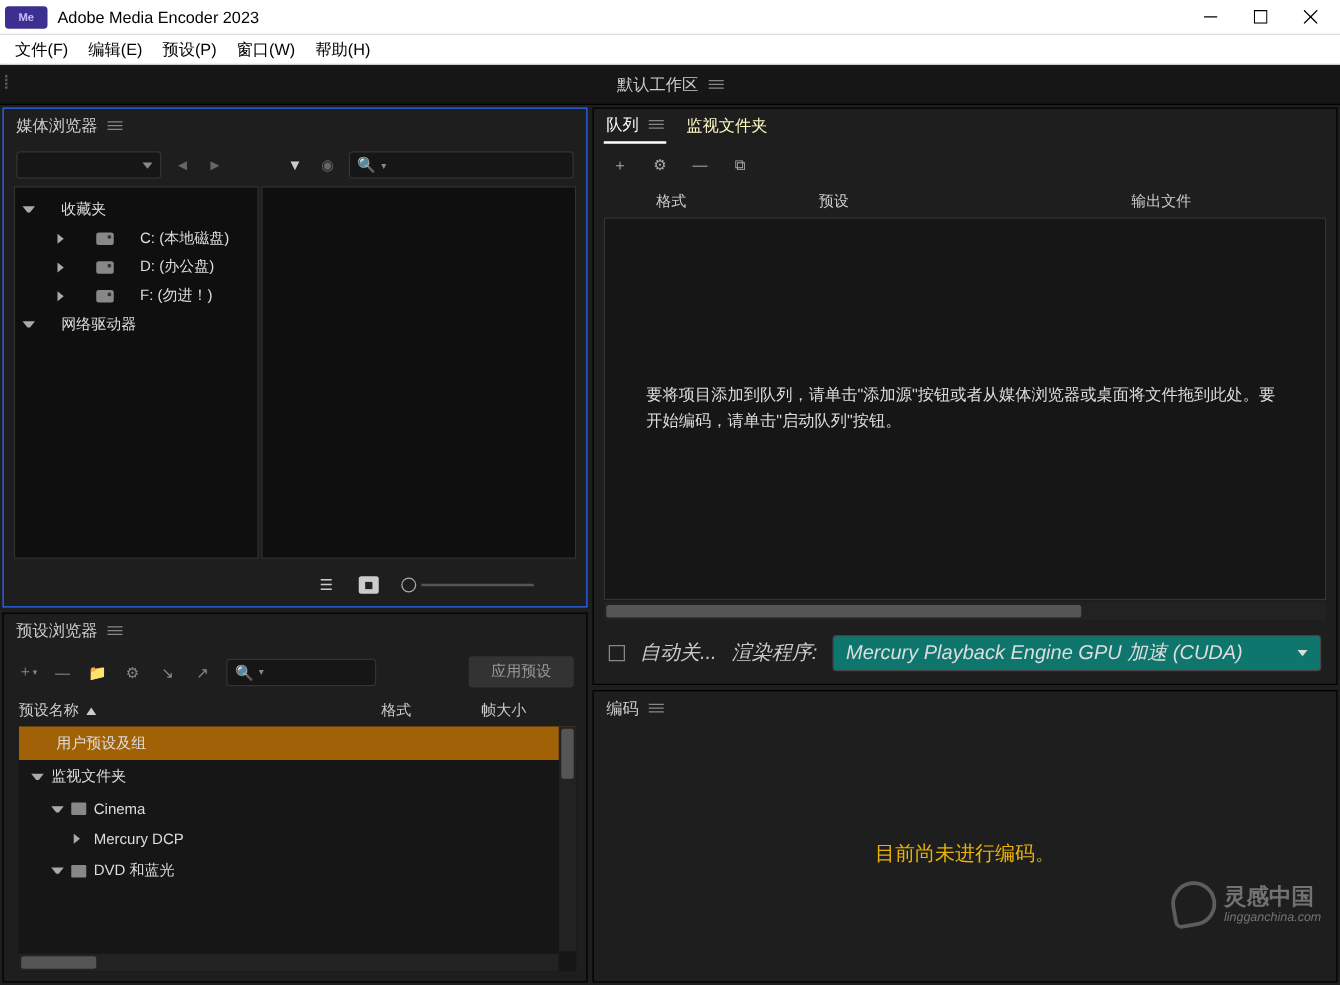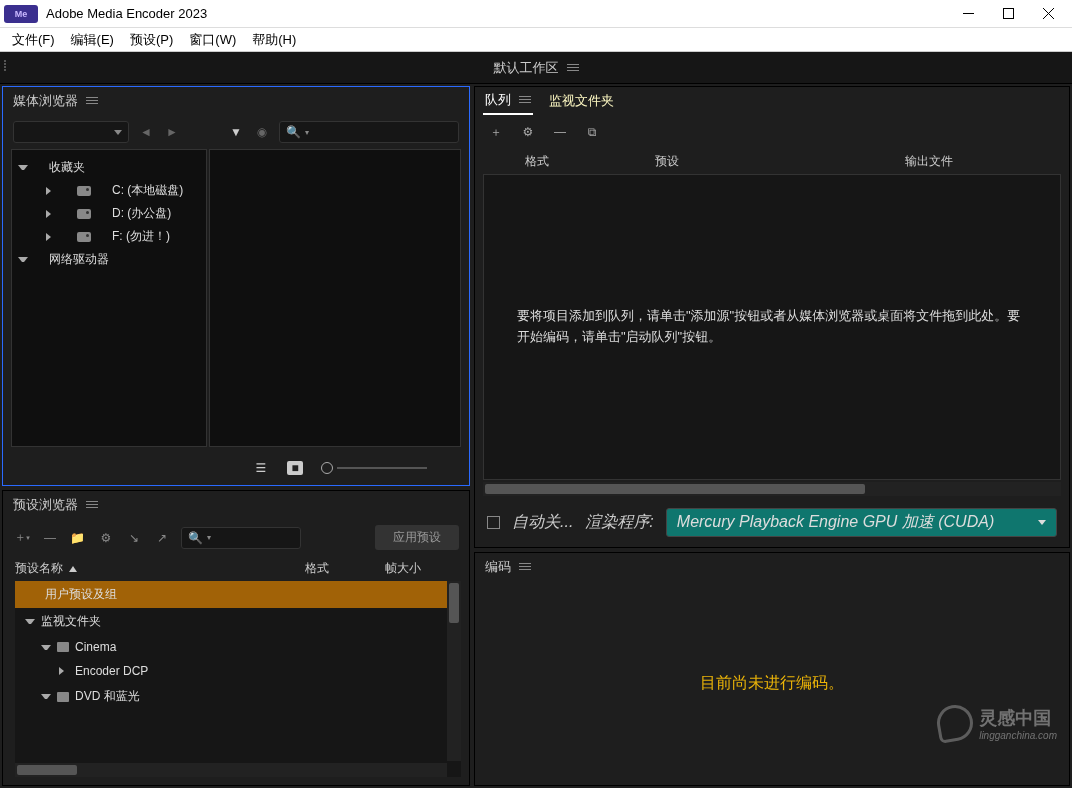--- a/index.html
+++ b/index.html
@@ -104,21 +104,21 @@
 .q-scrollbar-h .thumb { position: absolute; top: 2px; bottom: 2px; left: 2px; width: 380px; background: #555; border-radius: 2px; }
 .q-footer { display: flex; align-items: center; padding: 6px 12px 10px 12px; gap: 12px; font-size: 16px; font-style: italic; }
 .checkbox-empty { width: 13px; height: 13px; border: 1.5px solid #888; }
 .renderer-label { color: #ccc; }
 .renderer-dd { flex: 1; background: #0f766e; border: 1px solid #444; border-radius: 3px; padding: 3px 10px; display: flex; align-items: center; justify-content: space-between; color: #ddd; }
 
 
 .encoding-panel { flex: 1; position: relative; }
 .enc-body { flex: 1; display: flex; align-items: center; justify-content: center; }
 .enc-msg { color: #eab308; font-size: 16px; }
-.watermark { position: absolute; right: 12px; bottom: 44px; display: flex; align-items: center; gap: 6px; opacity: 0.6; }
+.watermark { position: absolute; right: 12px; bottom: 44px; display: flex; gap: 6px; opacity: 0.6; }
 .wm-logo { width: 36px; height: 36px; border: 3px solid #888; border-radius: 50% 50% 50% 6px; transform: rotate(-10deg); }
 .wm-text { color: #aaa; }
 .wm-text .big { font-size: 18px; font-weight: bold; }
 .wm-text .small { font-size: 10px; font-style: italic; }
 
 .chevron-down { display: inline-block; width: 0; height: 0; border-left: 4px solid transparent; border-right: 4px solid transparent; border-top: 5px solid currentColor; }
 .chevron-right { display: inline-block; width: 0; height: 0; border-top: 4px solid transparent; border-bottom: 4px solid transparent; border-left: 5px solid currentColor; }
 .sort-arrow { display: inline-block; width: 0; height: 0; border-left: 4px solid transparent; border-right: 4px solid transparent; border-bottom: 6px solid #ccc; }
 </style>
 </head>
@@ -274,21 +274,21 @@
             <span class="exp chevron-down"></span>
             <span>监视文件夹</span>
           </div>
         <div class="pb-row lvl2">
             <span class="exp chevron-down"></span>
             <span class="folder-icon"></span>
             <span>Cinema</span>
           </div>
         <div class="pb-row lvl3">
             <span class="exp chevron-right"></span>
-            <span>Encoder DCP</span>
+            <span>Mercury DCP</span>
           </div>
         <div class="pb-row lvl2">
             <span class="exp chevron-down"></span>
             <span class="folder-icon"></span>
             <span>DVD 和蓝光</span>
           </div>
         <div class="pb-scrollbar-v">
             <div class="thumb"></div>
           </div>
         <div class="pb-scrollbar-h">

